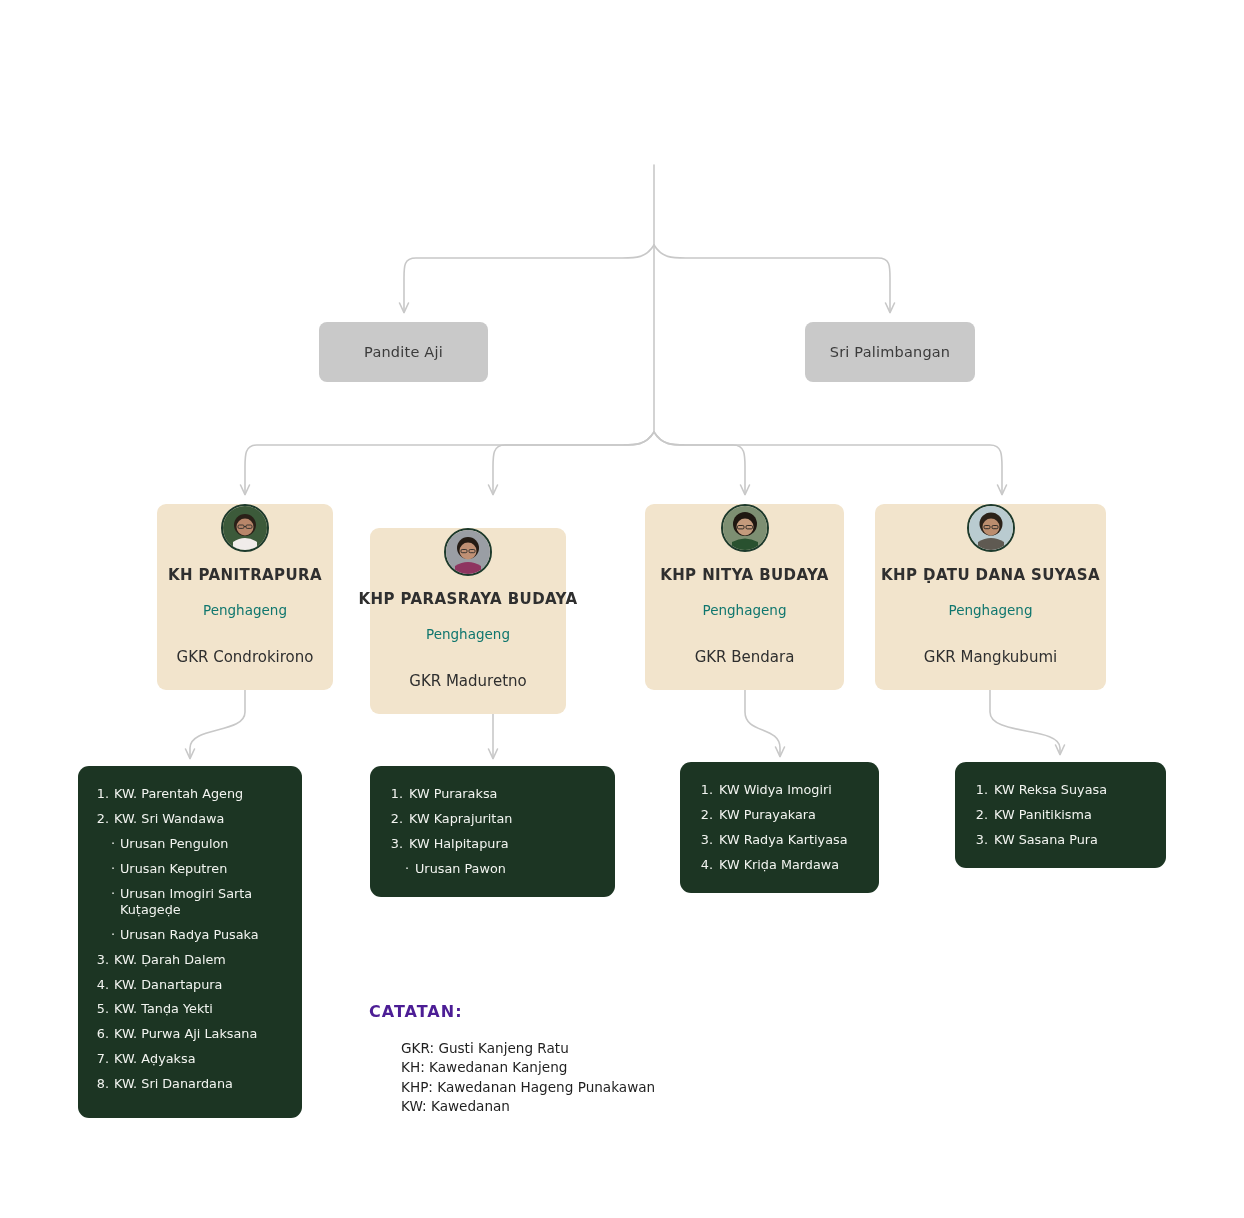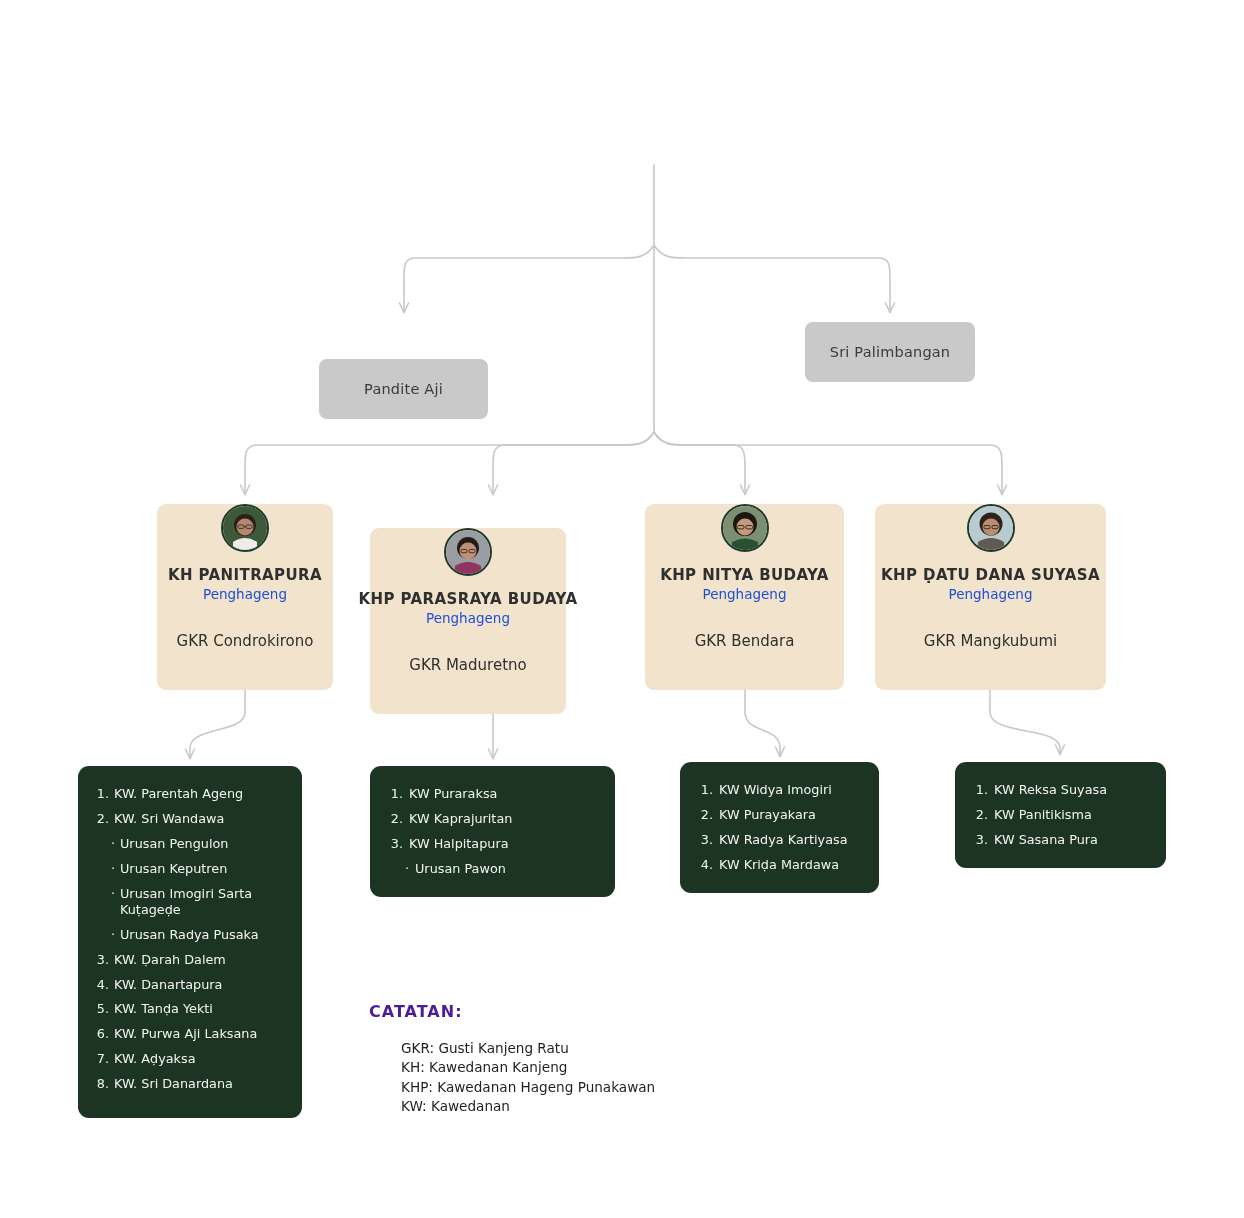--- a/index.html
+++ b/index.html
@@ -75,21 +75,21 @@
     background: #C9C9C9;
     border-radius: 8px;
     display: flex;
     align-items: center;
     justify-content: center;
     color: #3b3b3b;
     font-size: 14.5px;
     letter-spacing: 0.2px;
     font-family: "DejaVu Sans", sans-serif;
   }
-  #grey-left  { left: 319px; top: 322px; width: 169px; height: 60px; margin-top: 37px; }
+  #grey-left  { left: 319px; top: 322px; width: 169px; height: 60px; }
   #grey-right { left: 805px; top: 322px; width: 170px; height: 60px; }
 
   
   .card {
     position: absolute;
     background: #F2E4CC;
     border-radius: 9px;
     display: flex;
     flex-direction: column;
     align-items: center;
@@ -103,23 +103,23 @@
   .card-name {
     margin-top: 14px;
     font-size: 15px;
     font-weight: bold;
     letter-spacing: 0.4px;
     color: #2f2f2f;
     text-align: center;
     white-space: nowrap;
   }
   .card-role {
-    margin-top: 2px;
+    margin-top: 18px;
     font-size: 13.5px;
-    color: #1d4ed8;
+    color: #0f766e;
     text-align: right;
   }
   .card-person {
     margin-top: 30px;
     font-size: 15px;
     color: #2f2f2f;
     text-align: center;
     white-space: nowrap;
   }
 

